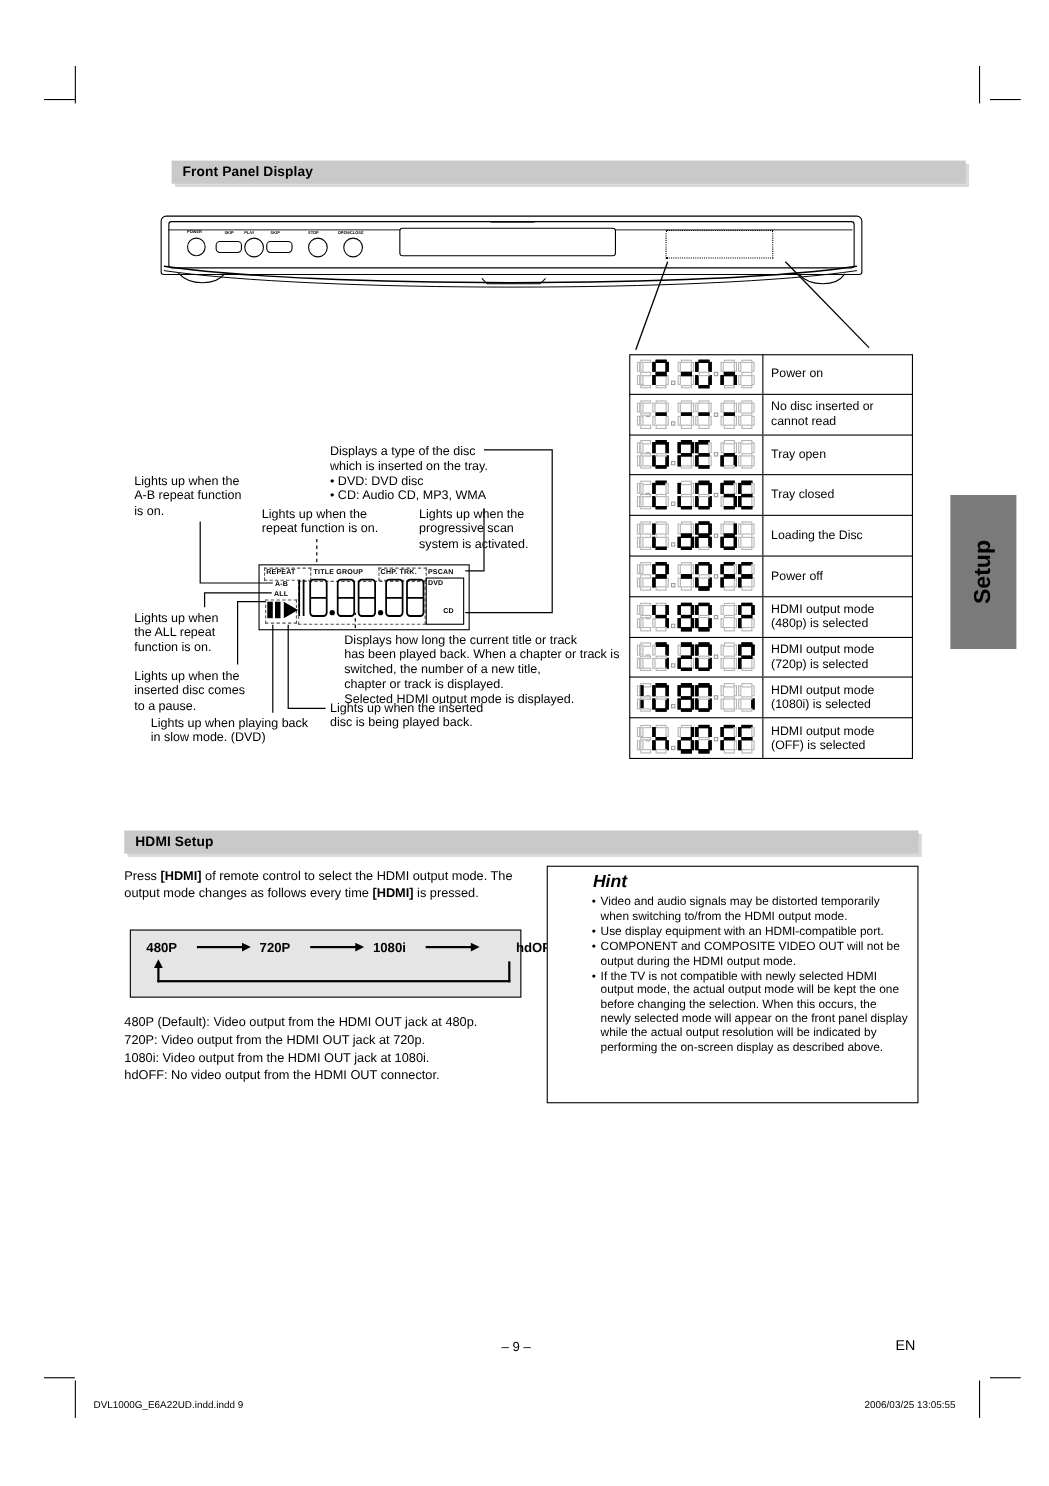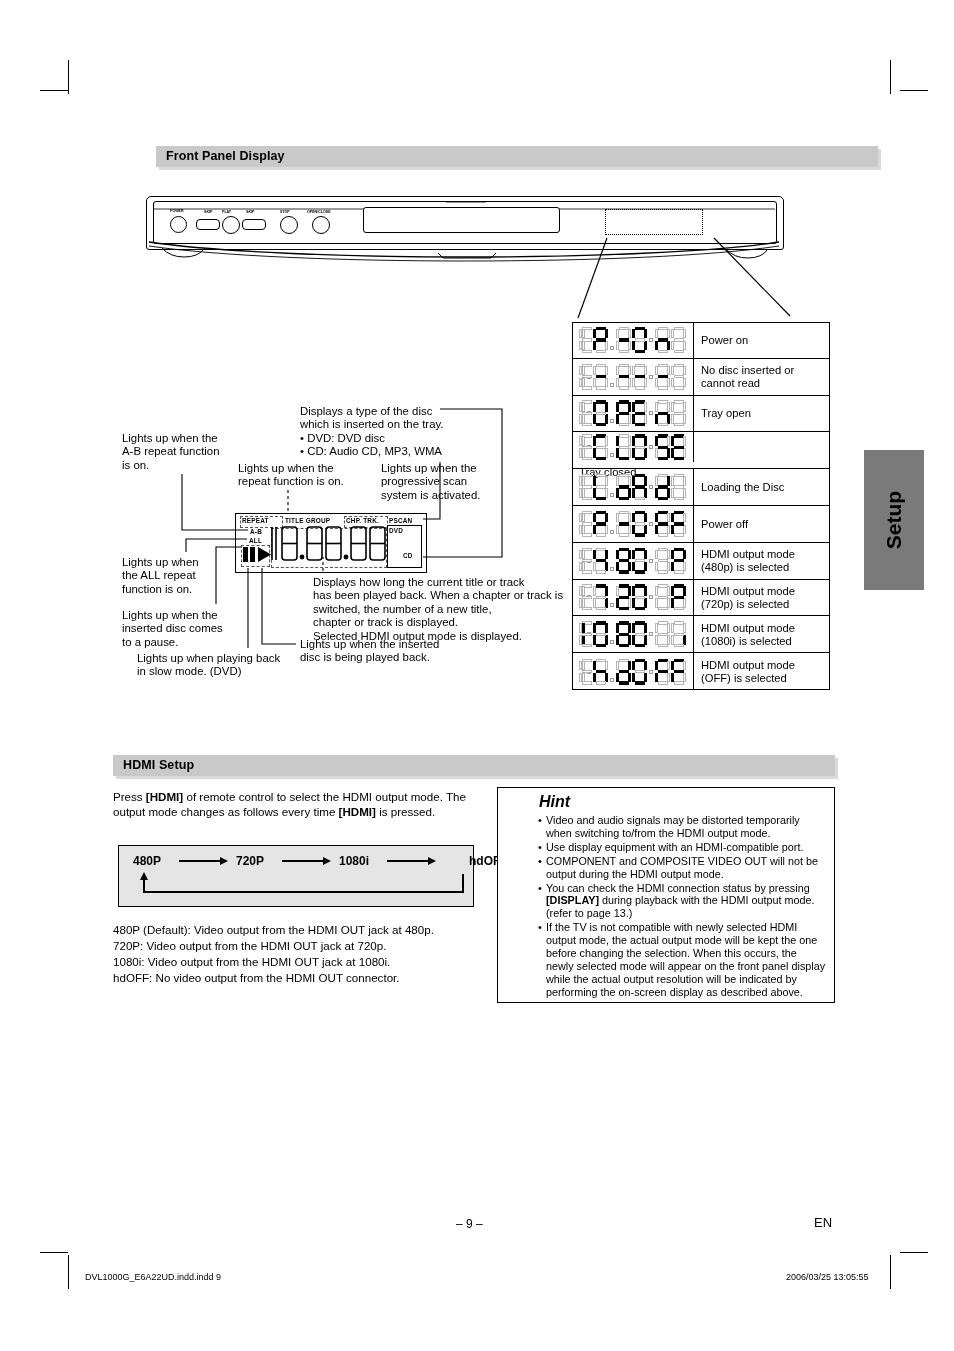--- a/index.html
+++ b/index.html
@@ -444,21 +444,21 @@
               <div class="s se"></div>
               <div class="s sf"></div>
               <div class="s sg"></div>
             </div>
           </div>
         </div>
         <div class="dlabel">
           <span>Tray open</span>
         </div>
       </div>
-      <div class="drow" style="height: 36.8px; flex-direction: column;">
+      <div class="drow" style="height: 36.8px;">
         <div class="dseg">
           <div class="ss">
             <div class="seg-digit one">
               <div class="s sa"></div>
               <div class="s sb"></div>
               <div class="s sc"></div>
               <div class="s sd"></div>
               <div class="s se"></div>
               <div class="s sf"></div>
               <div class="s sg"></div>
@@ -951,21 +951,20 @@
   <div class="txt" style="left:113px;top:938px;font-size:11.6px;line-height:15.8px;">720P: Video output from the HDMI OUT jack at 720p.</div>
   <div class="txt" style="left:113px;top:954px;font-size:11.6px;line-height:15.8px;">1080i: Video output from the HDMI OUT jack at 1080i.</div>
   <div class="txt" style="left:113px;top:970px;font-size:11.6px;line-height:15.8px;">hdOFF: No video output from the HDMI OUT connector.</div>
 
   <div class="hintbox" style="left:497px;top:787px;width:338px;height:216px;padding-left:40px;">
     <div class="hinttitle">Hint</div>
     <ul class="hintlist" id="hint-list">
         <li>Video and audio signals may be distorted temporarily when switching to/from the HDMI output mode.</li>
         <li>Use display equipment with an HDMI-compatible port.</li>
         <li>COMPONENT and COMPOSITE VIDEO OUT will not be output during the HDMI output mode.</li>
-        <li>You can check the HDMI connection status by pressing <b>[DISPLAY]</b> during playback with the HDMI output mode. (refer to page 13.)</li>
         <li>If the TV is not compatible with newly selected HDMI output mode, the actual output mode will be kept the one before changing the selection. When this occurs, the newly selected mode will appear on the front panel display while the actual output resolution will be indicated by performing the on-screen display as described above.</li>
       </ul>
   </div>
 
   <div class="pagenum" style="left:456px;top:1217px;">– 9 –</div>
   <div class="enmark" style="left:814px;top:1215px;">EN</div>
   <div class="footline" style="left:85px;top:1272px;">DVL1000G_E6A22UD.indd.indd   9</div>
   <div class="footline" style="left:786px;top:1272px;">2006/03/25   13:05:55</div>
 
 </div>

